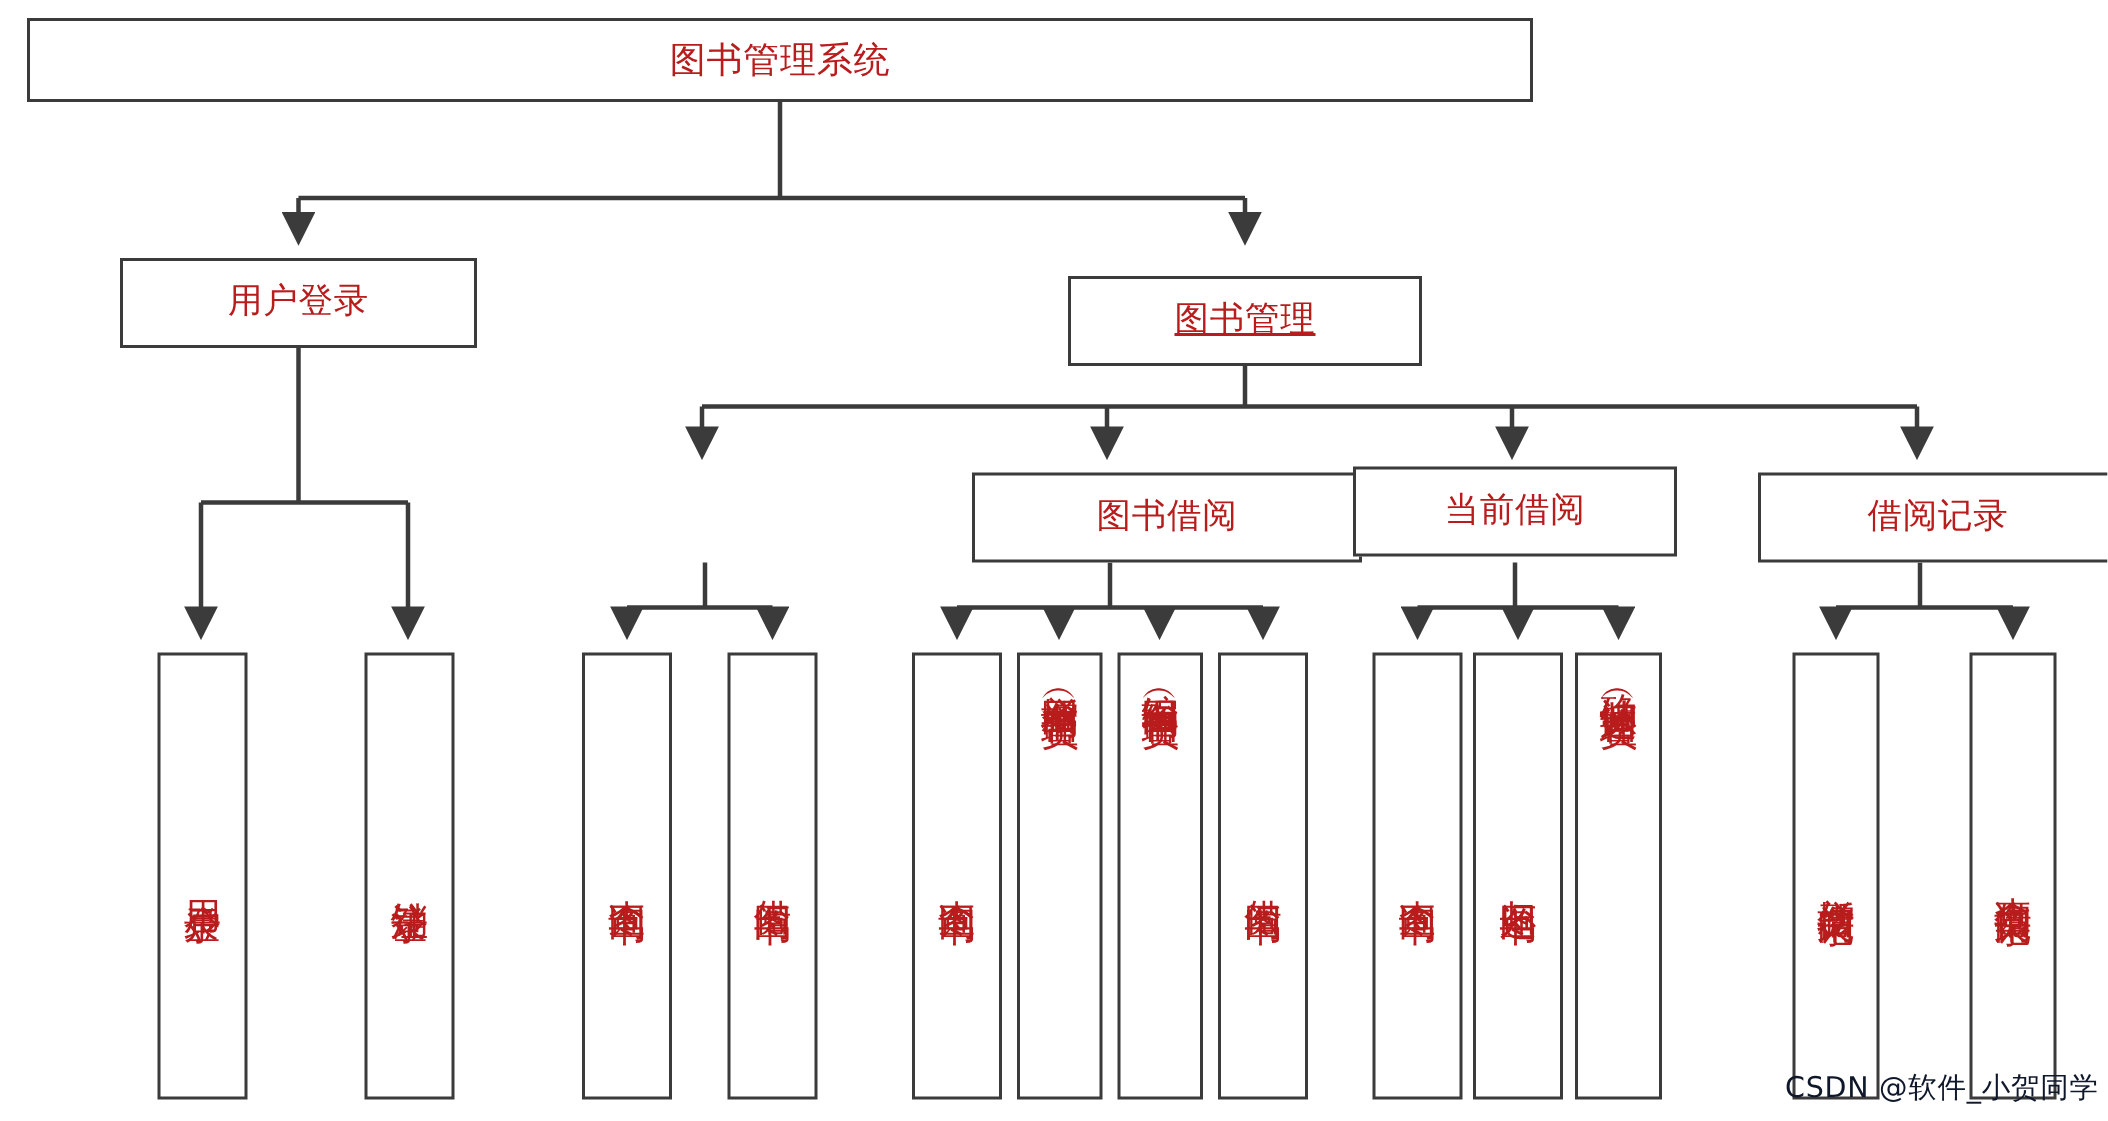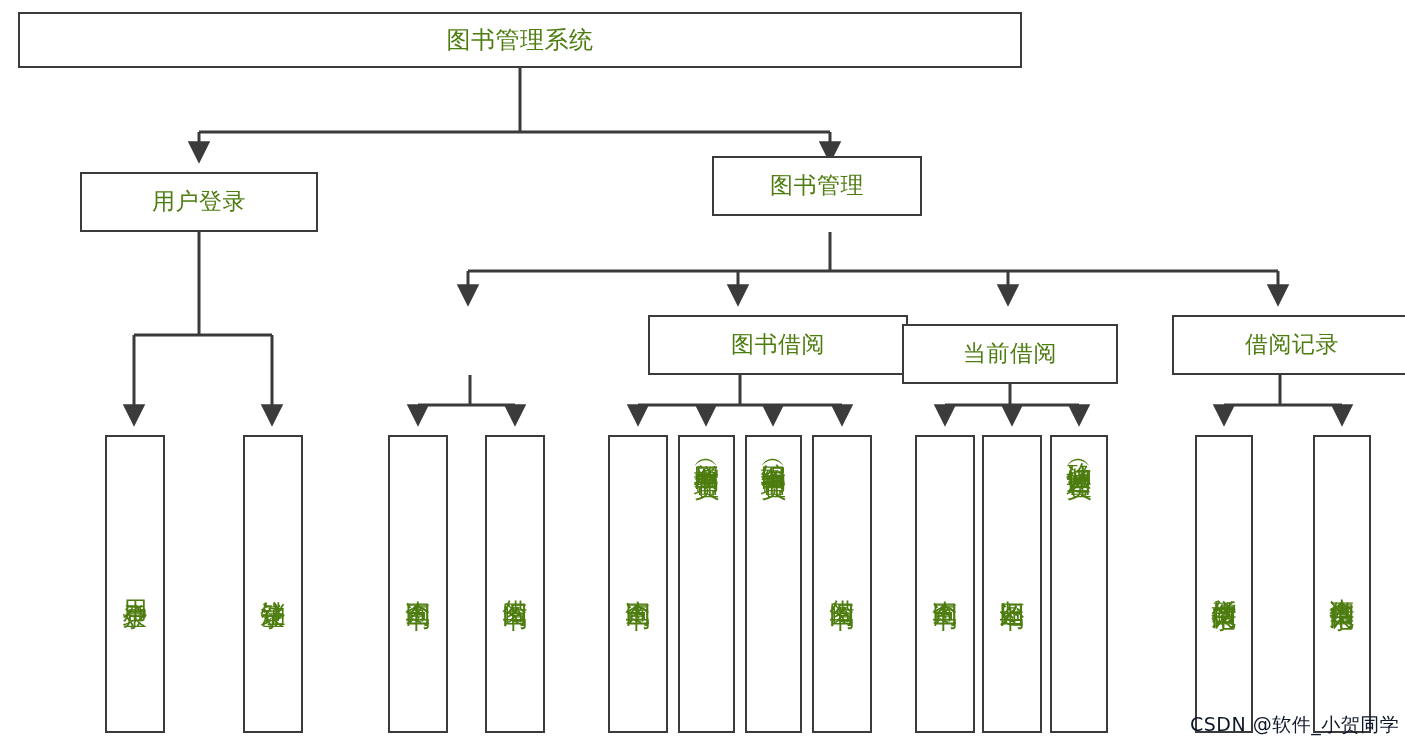--- a/index.html
+++ b/index.html
@@ -27,21 +27,21 @@
     pointer-events: none;
   }
   .node {
     position: absolute;
     box-sizing: border-box;
     background: #ffffff;
     border: 2.5px solid #3b3b3b;
     display: flex;
     align-items: center;
     justify-content: center;
-    color: #4d7c0f;
+    color: #b91c1c;
     z-index: 2;
   }
   .node .label {
     display: block;
     text-align: center;
     line-height: 1.28;
     letter-spacing: 0.5px;
   }
   
   .node.horiz .label {
@@ -132,28 +132,28 @@
     </g>
   </svg>
 
   <div class="node horiz title" style="left: 18px; top: 12px; width: 1004px; height: 56px;">
     <span class="label">图书管理系统</span>
   </div>
 
   <div class="node horiz" style="left: 80px; top: 172px; width: 238px; height: 60px;">
     <span class="label">用户登录</span>
   </div>
-  <div class="node horiz" style="left: 712px; top: 156px; width: 210px; height: 60px;">
+  <div class="node horiz" style="left: 712px; top: 184px; width: 236px; height: 60px; text-decoration: underline;">
     <span class="label">图书管理</span>
   </div>
 
   <div class="node horiz" style="left: 632px; top: 315px; width: 260px; height: 60px; margin-left: 16px;">
     <span class="label">图书借阅</span>
   </div>
-  <div class="node horiz" style="left: 902px; top: 324px; width: 216px; height: 60px;">
+  <div class="node horiz" style="left: 902px; top: 311px; width: 216px; height: 60px;">
     <span class="label">当前借阅</span>
   </div>
   <div class="node horiz" style="left: 1172px; top: 315px; width: 240px; height: 60px;">
     <span class="label">借阅记录</span>
   </div>
 
   <div class="node vert centered" style="left: 105px; top: 435px; width: 60px; height: 298px;">
     <span class="label">用户登录</span>
   </div>
   <div class="node vert centered" style="left: 243px; top: 435px; width: 60px; height: 298px;">

